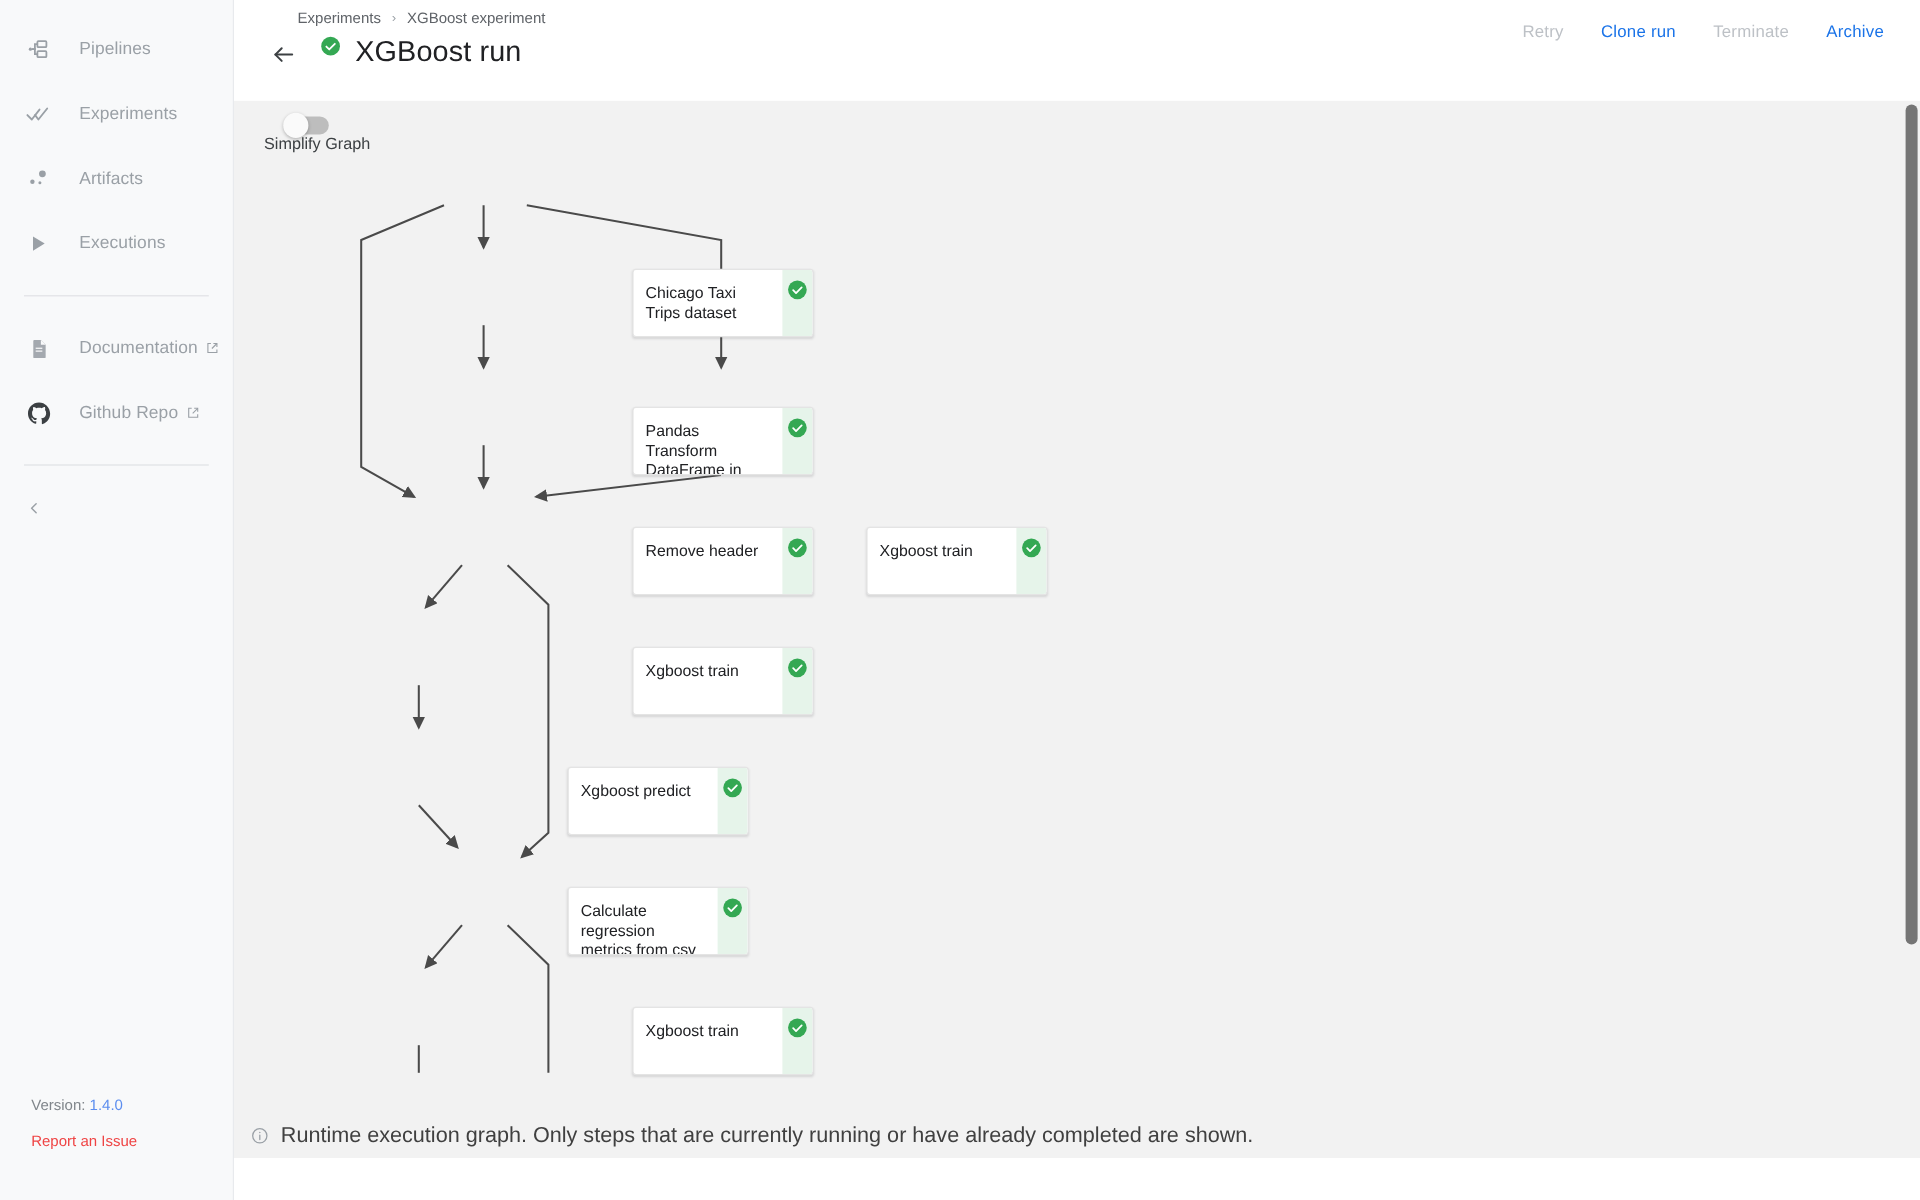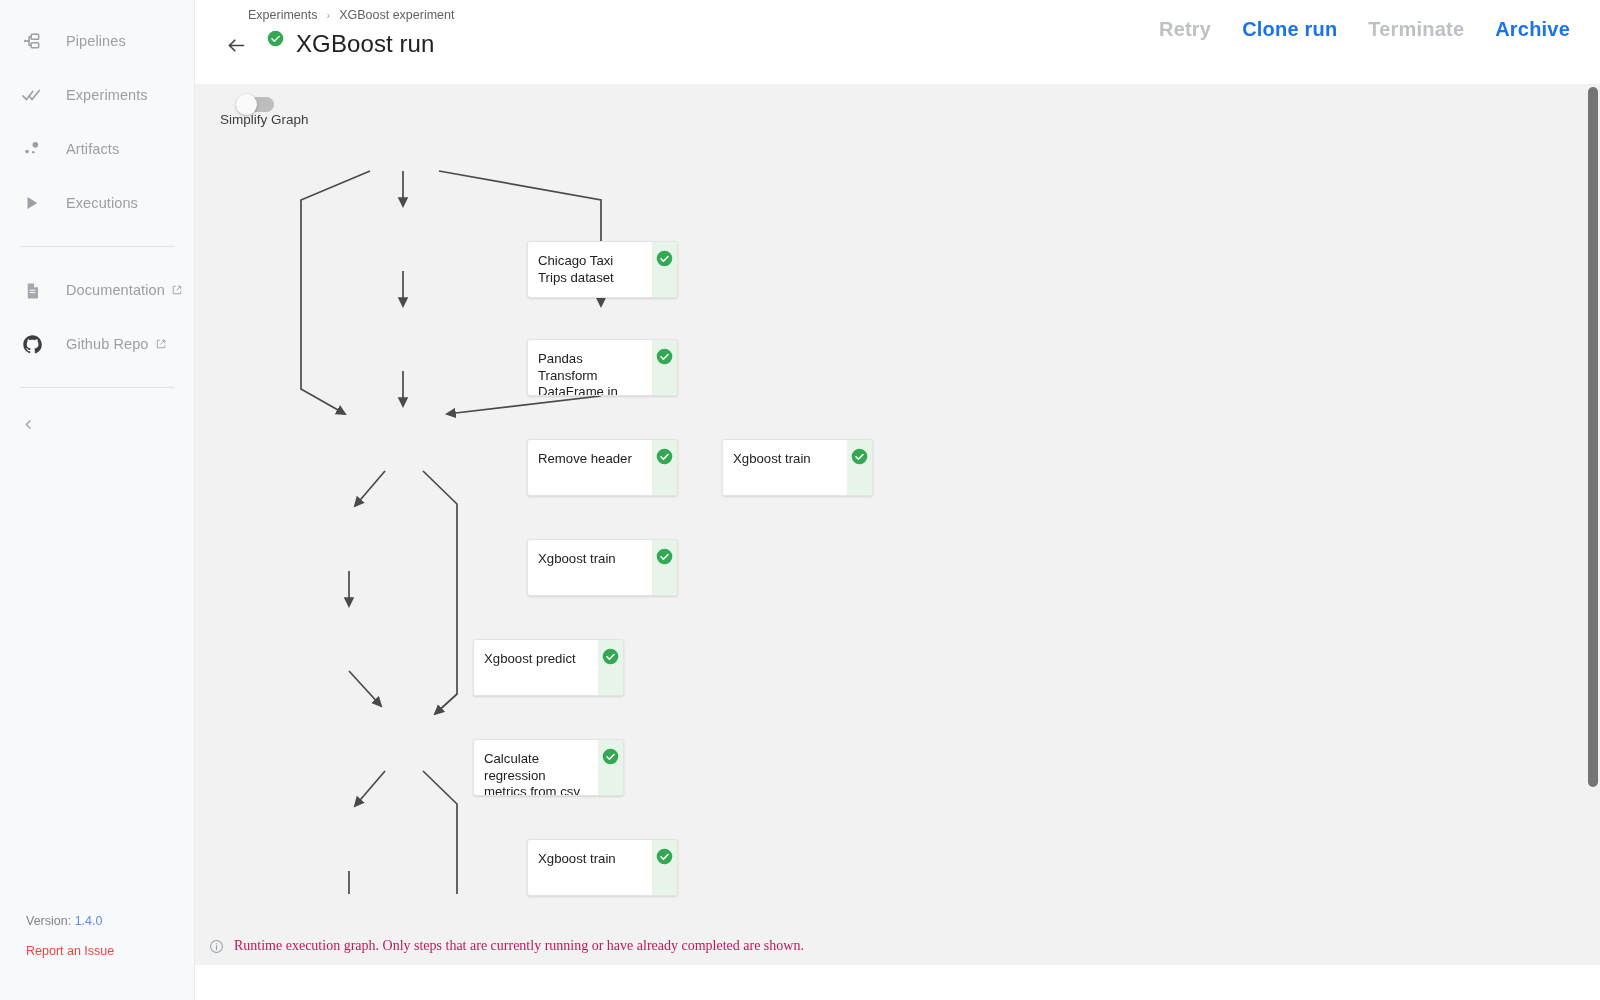--- a/index.html
+++ b/index.html
@@ -89,21 +89,21 @@
     margin-left: 12px;
     font-size: 24px; color: #202124; font-weight: 400;
     letter-spacing: .1px;
   }
 
   .actions {
     position: absolute; right: 30px; top: 18px;
     display: flex; align-items: center; gap: 31px;
   }
   .action {
-    font-size: 20px; font-weight: 700; letter-spacing: .2px;
+    font-size: 14px; font-weight: 400; letter-spacing: .2px;
     cursor: pointer; background: none; border: 0;
     font-family: "Liberation Sans", sans-serif;
   }
   .action.enabled { color: #1a73e8; }
   .action.disabled { color: #bdc1c6; cursor: default; }
 
   .tabbar {
     position: relative; height: 35px;
     border-bottom: 1px solid #e0e0e0;
     padding-left: 24px;
@@ -170,21 +170,21 @@
   .chk-lg { display: block; }
 
   .footer-note {
     position: absolute; left: 0; right: 0; bottom: 0;
     height: 38px; background: #f2f2f2;
     display: flex; align-items: center;
     padding-left: 14px; gap: 10px;
     z-index: 7;
   }
   .footer-note .info-ico { color: #9aa0a6; display: flex; }
-  .footer-note .txt { font-size: 14px; color: #be185d; font-family: Liberation Serif, serif; }
+  .footer-note .txt { font-size: 18px; color: #404040; }
 
   
   .vscroll {
     position: absolute; right: 2px; top: 3px;
     width: 10px; height: 700px;
     background: #757575; border-radius: 5px;
     z-index: 8; cursor: pointer;
   }
 </style>
 </head>
@@ -369,21 +369,21 @@
           <path d="M190,687 L160,722"></path>
         </g>
         <g fill="none" stroke="#4a4a4a" stroke-width="1.7">
 
           <path d="M228,687 L262,720 L262,810"></path>
 
           <path d="M154,787 L154,810"></path>
         </g>
       </svg>
 
-      <div class="node" style="left:332px; top:157px; width:151px; height:57px;">
+      <div class="node" style="left:332px; top:140px; width:151px; height:57px;">
         <div class="node-body">Chicago Taxi Trips dataset</div>
         <div class="node-status">
           <svg class="chk-lg" width="17" height="17" viewBox="0 0 24 24">
             <circle cx="12" cy="12" r="11" fill="#34a853"></circle>
             <path d="M7 12.4 L10.4 15.8 L17 9.2" fill="none" stroke="#fff" stroke-width="2.1" stroke-linecap="round" stroke-linejoin="round"></path>
           </svg>
         </div>
       </div>
 
       <div class="node" style="left:332px; top:255px; width:151px; height:57px;">

